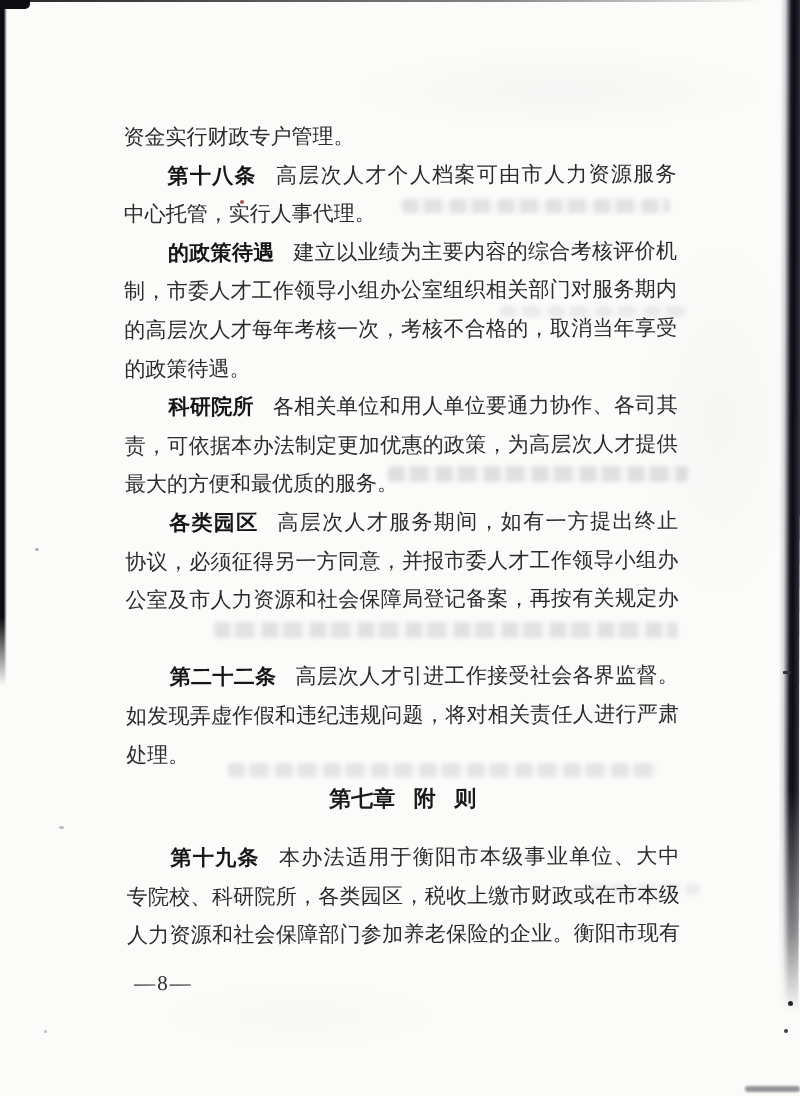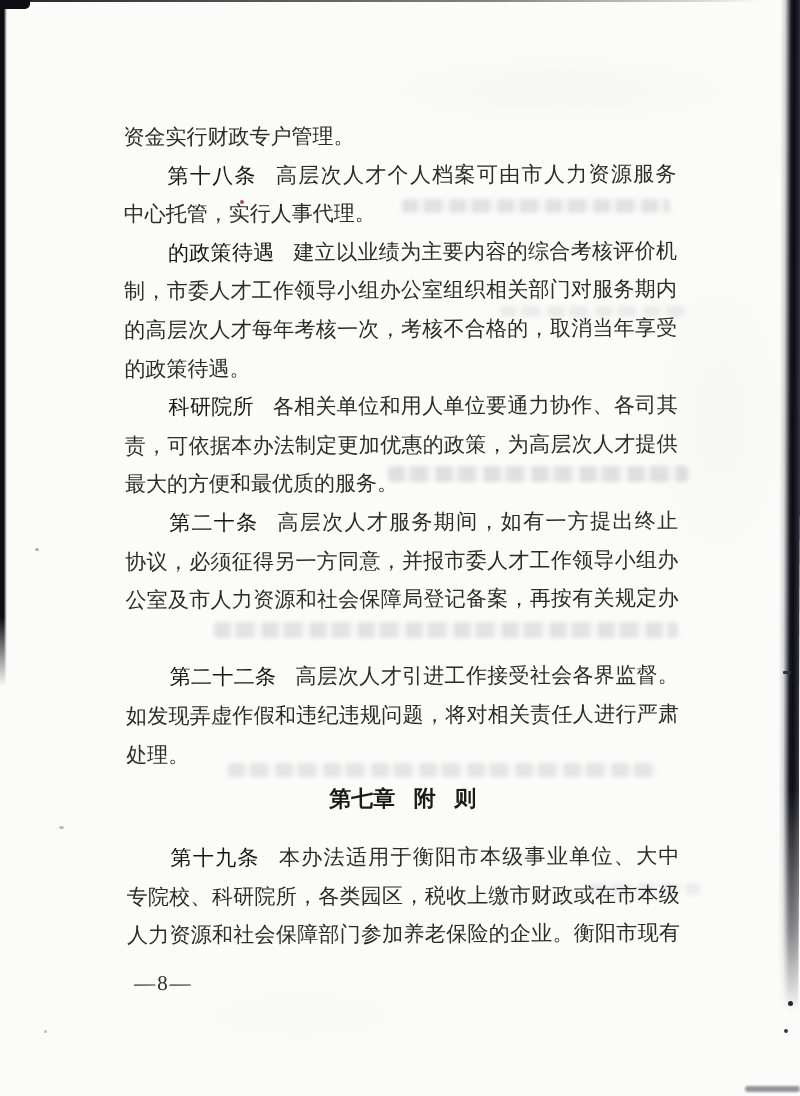--- a/index.html
+++ b/index.html
@@ -25,21 +25,21 @@
     transform:rotate(-0.25deg);transform-origin:140px 500px;}
   .block{position:absolute;left:125px;width:553px;color:#2b2b2b;}
   #part1{top:118px;}
   #part2{top:839px;}
   .line{
     height:38.6px;line-height:38.6px;font-size:21px;
     text-align:left;
   }
   .fill{text-align:justify;text-align-last:justify;}
   .ind{text-indent:44px;}
-  .pf{font-weight:normal;color:#161616;}
+  .pf{font-weight:bold;color:#161616;}
   .pf:not(:empty){margin-right:19px;}
   .heading{
     position:absolute;left:125px;top:786px;width:553px;
     text-align:center;font-size:22px;font-weight:bold;color:#1a1a1a;
     word-spacing:13px;line-height:28px;
   }
   .pagenum{
     position:absolute;left:132px;top:971px;
     font-size:21px;color:#2e2e2e;letter-spacing:2px;line-height:24px;
   }
@@ -128,21 +128,21 @@
       <div class="line"><b class="pf"></b><span>资金实行财政专户管理。</span></div>
       <div class="line ind fill"><b class="pf">第十八条</b><span>高层次人才个人档案可由市人力资源服务</span></div>
       <div class="line"><b class="pf"></b><span>中心托管，实行人事代理。</span></div>
       <div class="line ind fill"><b class="pf">的政策待遇</b><span>建立以业绩为主要内容的综合考核评价机</span></div>
       <div class="line fill"><b class="pf"></b><span>制，市委人才工作领导小组办公室组织相关部门对服务期内</span></div>
       <div class="line fill"><b class="pf"></b><span>的高层次人才每年考核一次，考核不合格的，取消当年享受</span></div>
       <div class="line"><b class="pf"></b><span>的政策待遇。</span></div>
       <div class="line ind fill"><b class="pf">科研院所</b><span>各相关单位和用人单位要通力协作、各司其</span></div>
       <div class="line fill"><b class="pf"></b><span>责，可依据本办法制定更加优惠的政策，为高层次人才提供</span></div>
       <div class="line"><b class="pf"></b><span>最大的方便和最优质的服务。</span></div>
-      <div class="line ind fill"><b class="pf">第二十条</b><span>高层次人才服务期间，如有一方提出终止</span></div>
+      <div class="line ind fill"><b class="pf">各类园区</b><span>高层次人才服务期间，如有一方提出终止</span></div>
       <div class="line fill"><b class="pf"></b><span>协议，必须征得另一方同意，并报市委人才工作领导小组办</span></div>
       <div class="line fill"><b class="pf"></b><span>公室及市人力资源和社会保障局登记备案，再按有关规定办</span></div>
       <div class="line"><b class="pf"></b></div>
       <div class="line ind fill"><b class="pf">第二十二条</b><span>高层次人才引进工作接受社会各界监督。</span></div>
       <div class="line fill"><b class="pf"></b><span>如发现弄虚作假和违纪违规问题，将对相关责任人进行严肃</span></div>
       <div class="line"><b class="pf"></b><span>处理。</span></div>
     </div>
 
     <div class="heading">第七章 附 则</div>
 

